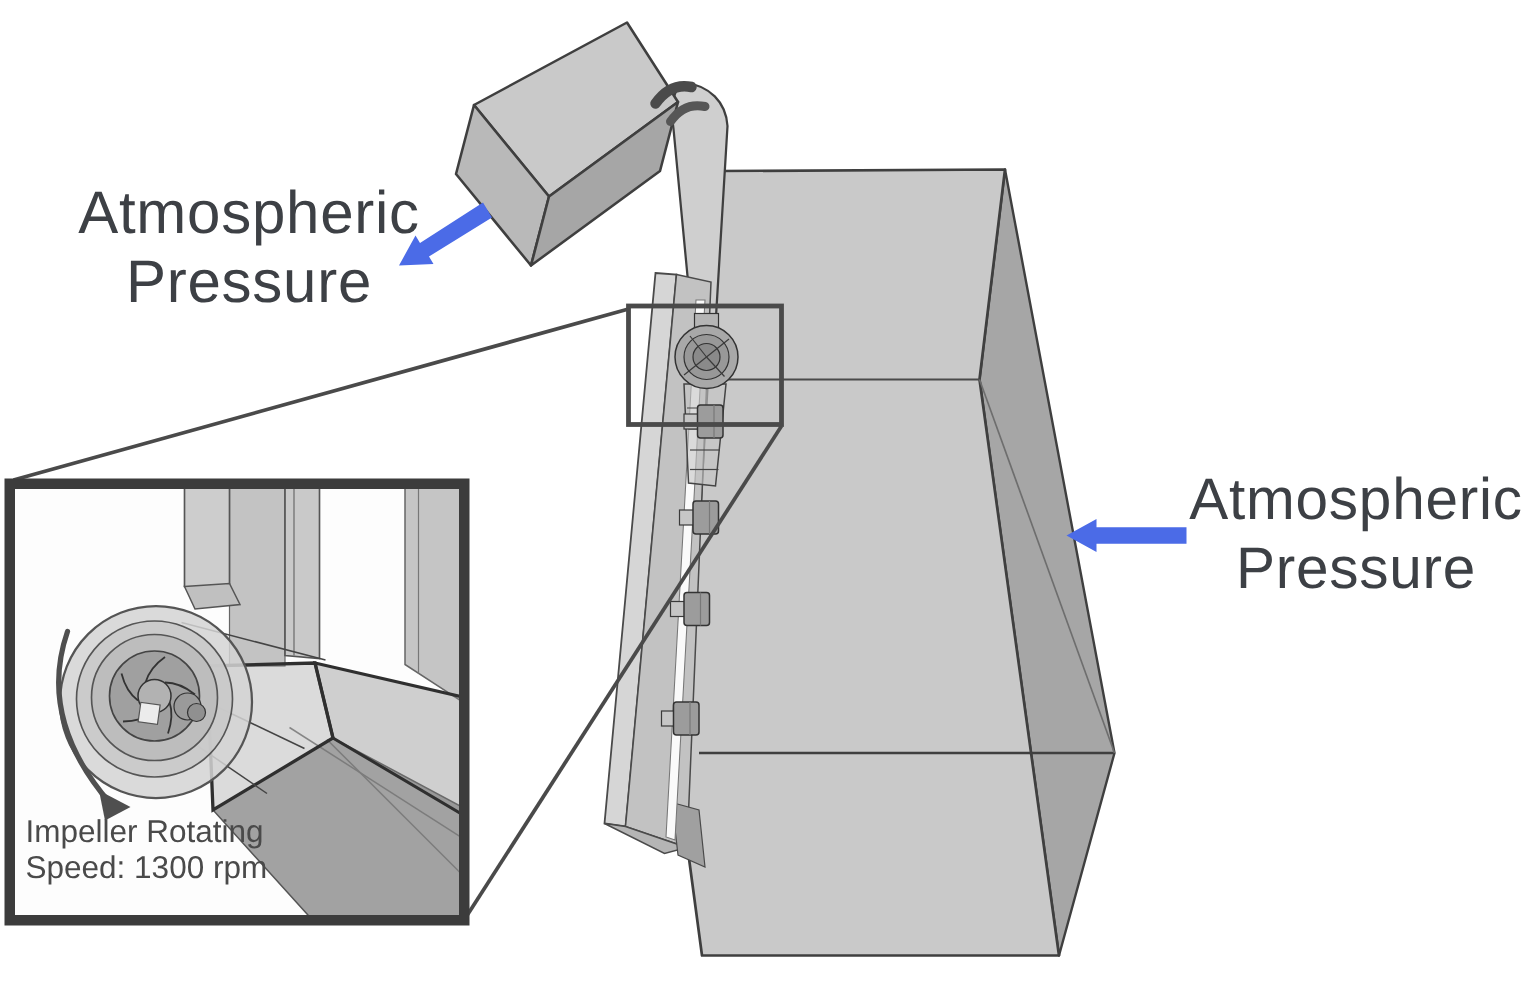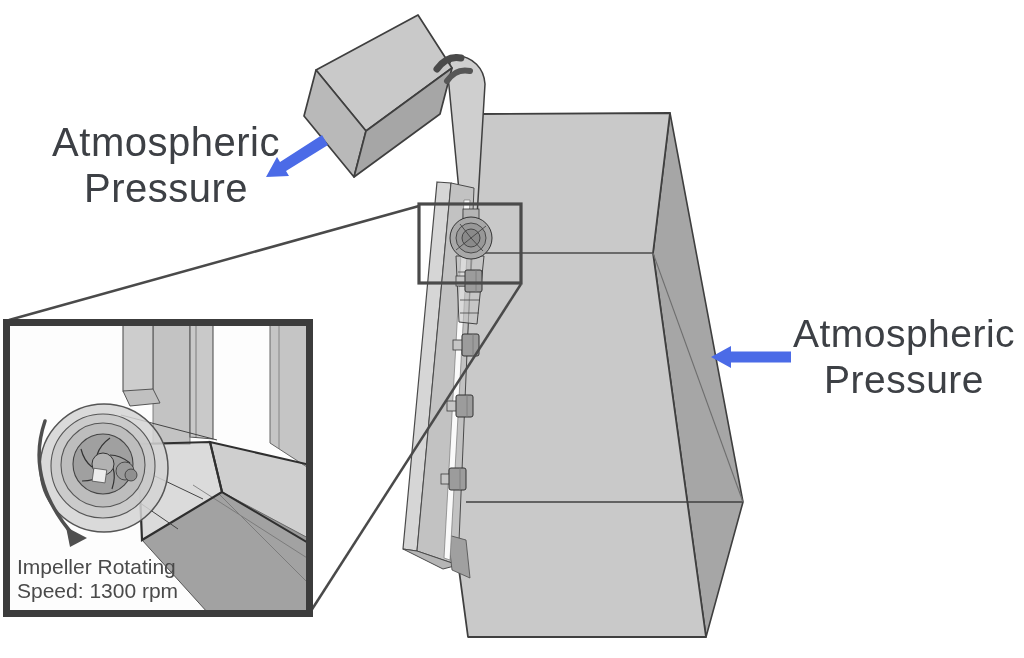--- a/index.html
+++ b/index.html
@@ -3,21 +3,21 @@
 <meta charset="utf-8">
 <style>
   html,body{margin:0;padding:0;background:#ffffff;width:1024px;height:658px;overflow:hidden;
             font-family:"Liberation Sans",sans-serif;}
   .stage{position:relative;width:1024px;height:658px;background:#ffffff;}
   svg.scene{position:absolute;left:0;top:0;}
   .label{position:absolute;text-align:center;color:#3d4045;font-size:40px;line-height:46px;
          letter-spacing:0.5px;white-space:nowrap;}
   .label .l2{margin-top:0;}
   .label-right{font-size:39px;}
-  .inset-caption{position:absolute;left:17px;top:555px;color:#4a4a4a;font-size:21px;
+  .inset-caption{position:absolute;left:17px;top:543px;color:#4a4a4a;font-size:21px;
                  line-height:24px;text-align:left;white-space:nowrap;}
 </style>
 </head>
 <body>
 
 <div class="stage">
 
 <svg class="scene" width="1024" height="658" viewBox="0 0 1024 658">
   <defs>
     <clipPath id="insetClip">

